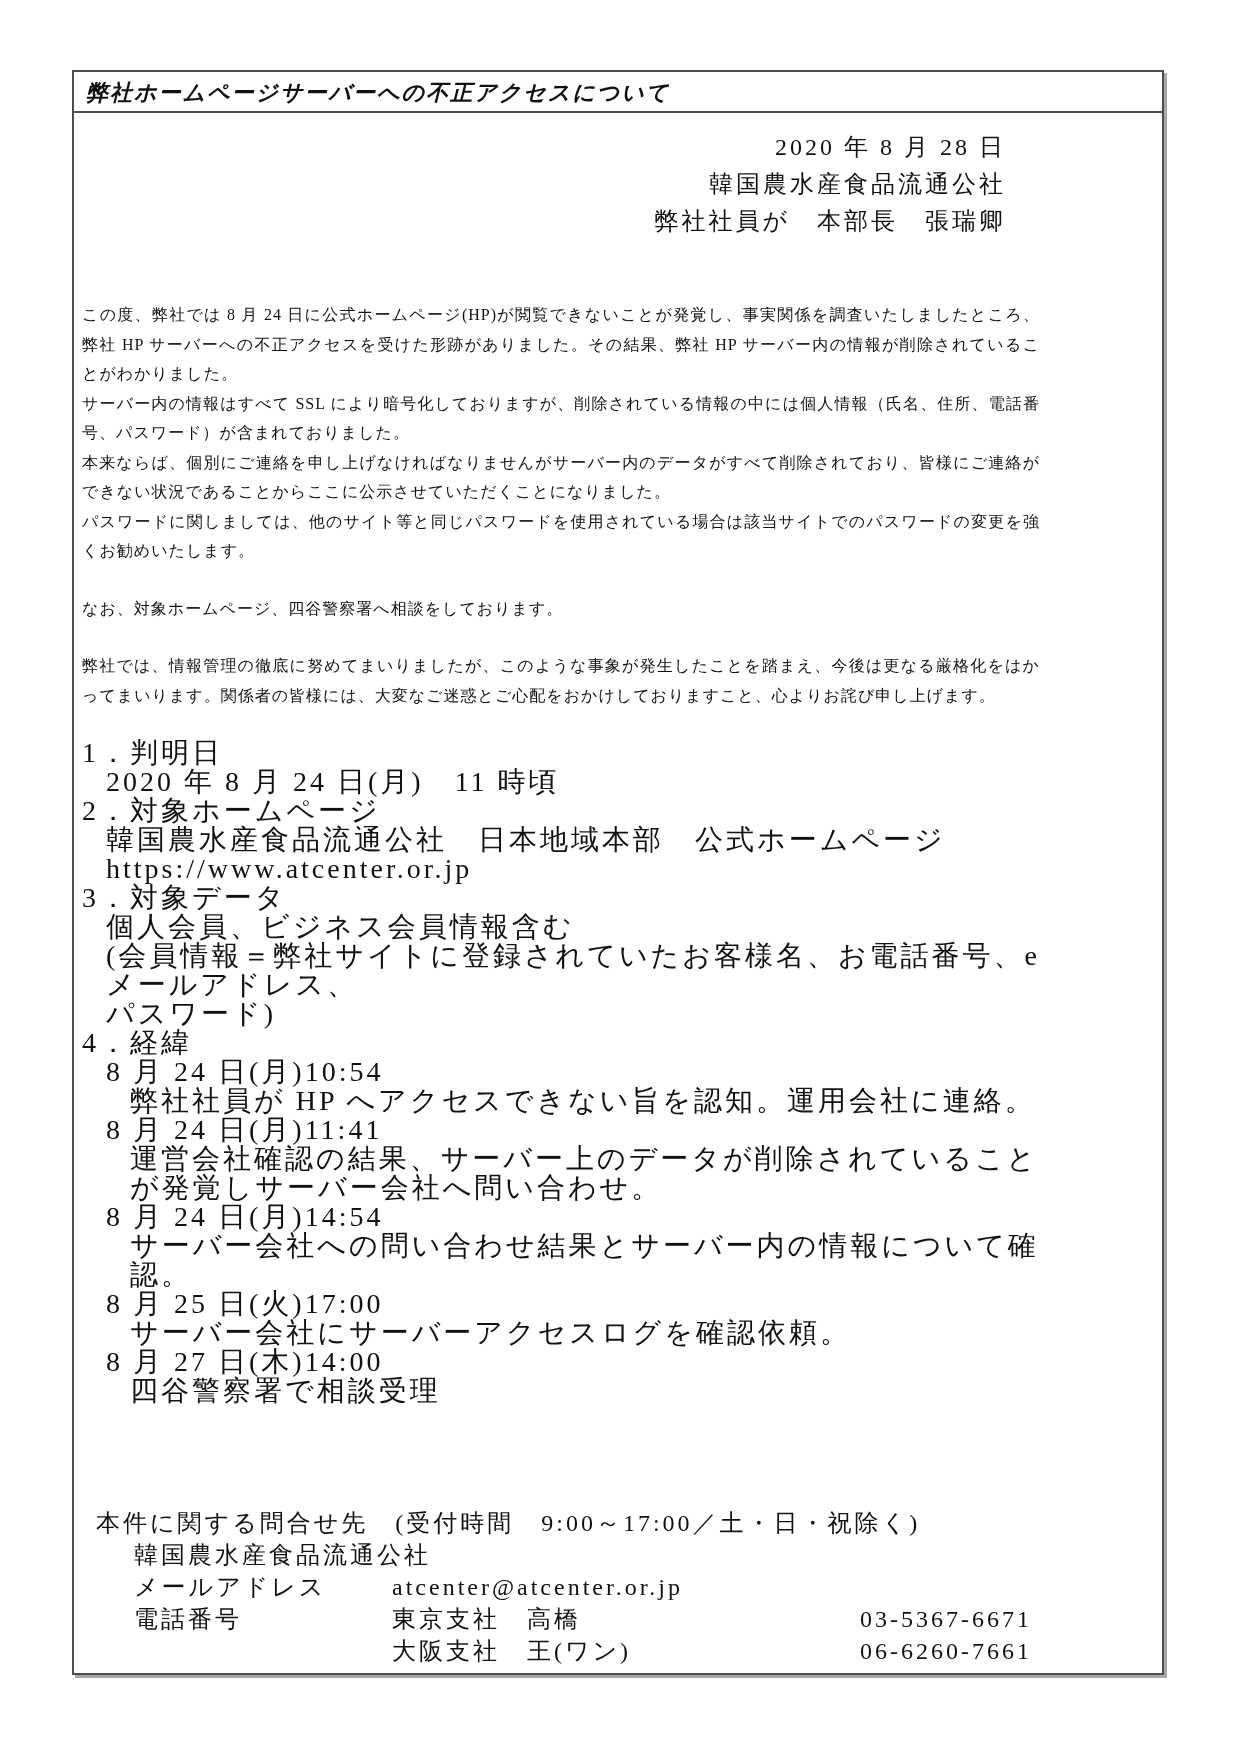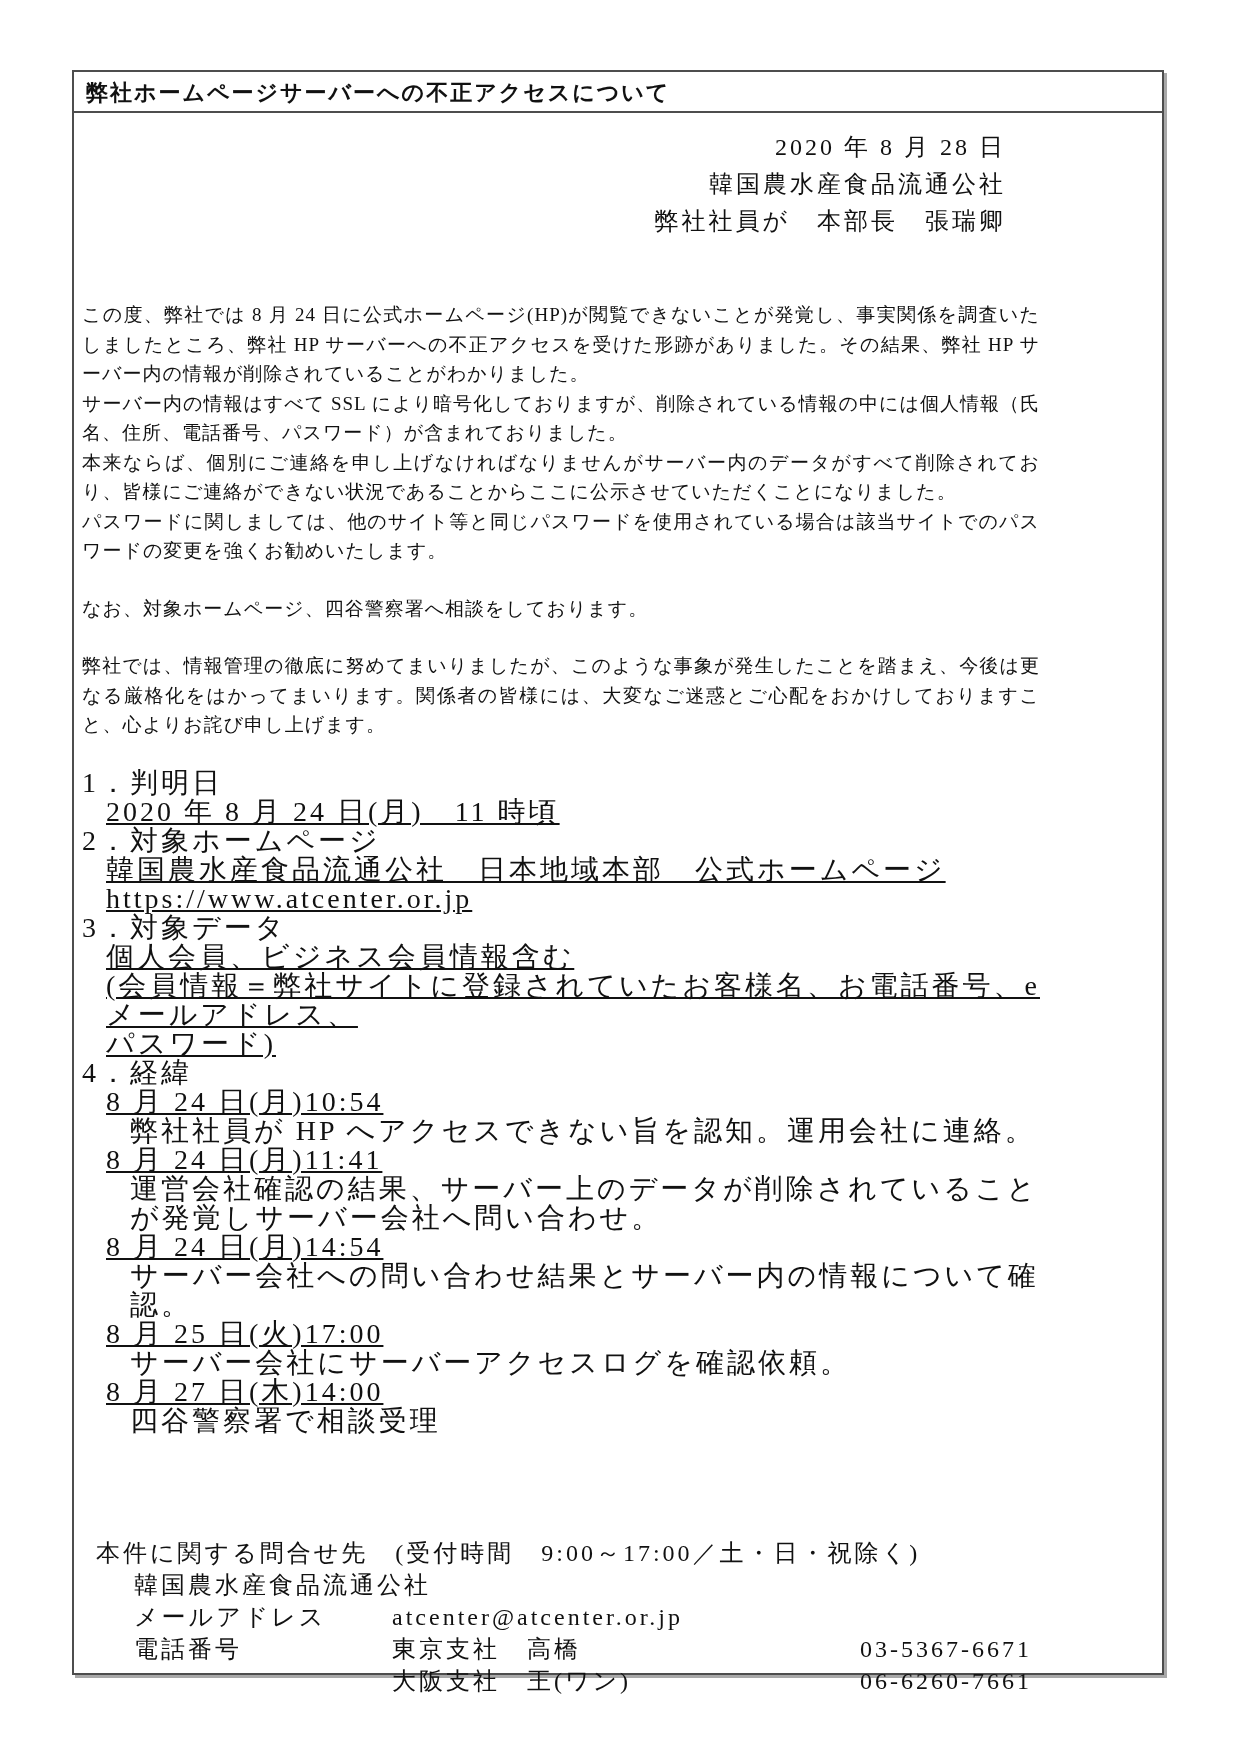--- a/index.html
+++ b/index.html
@@ -19,53 +19,54 @@
     box-shadow:3px 3px 0 0 #a8a8a8;
     background:#ffffff;
     box-sizing:border-box;
   }
   .title-band {
     font-size:22px;
     font-weight:bold;
     letter-spacing:2px;
     padding:6px 12px 3px 12px;
     border-bottom:2px solid #4d4d4d;
+    font-style:italic;
   }
   .content { padding:0 8px; }
 
   .doc-header {
     margin-top:16px;
     text-align:right;
     padding-right:148px;
     font-size:24px;
     line-height:37px;
     letter-spacing:3px;
   }
 
   .body-text {
     width:958px;
     margin-top:60px;
-    font-size:19px;
+    font-size:16px;
     line-height:29.5px;
     letter-spacing:1px;
     text-align:justify;
     text-justify:inter-character;
   }
   .body-text p { margin:0; }
   .body-text p.spaced { margin-top:28px; }
 
   .list {
     margin-top:28px;
     width:958px;
     font-size:28px;
     line-height:29px;
     letter-spacing:3px;
   }
   .l-head { margin-left:0; }
-  .l-ind1 { margin-left:24px;text-decoration:underline; }
+  .l-ind1 { margin-left:24px; }
   .l-ind2 { margin-left:48px; }
 
   .contact {
     margin-top:102px;
     font-size:24px;
     line-height:32px;
     letter-spacing:3px;
   }
   .c-head   { margin-left:14px; }
   .c-company{ margin-left:52px; }

